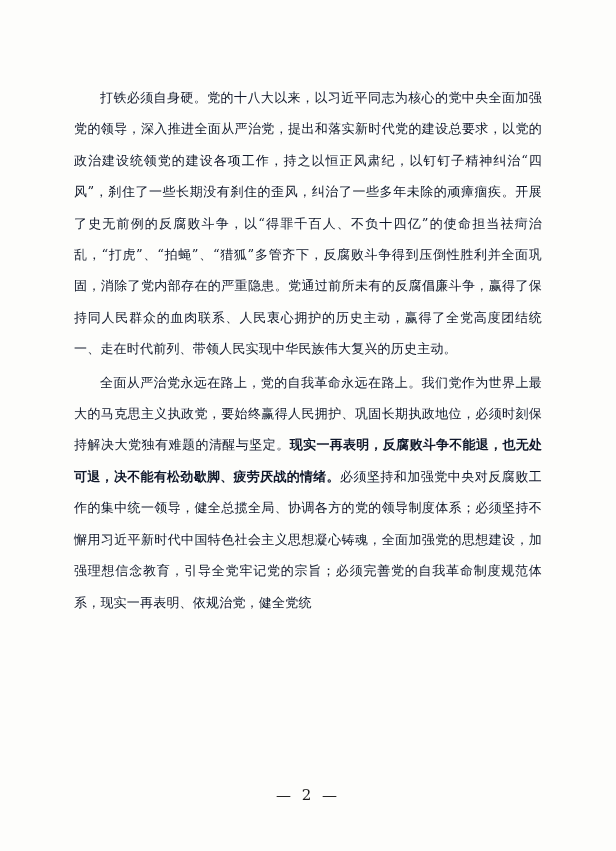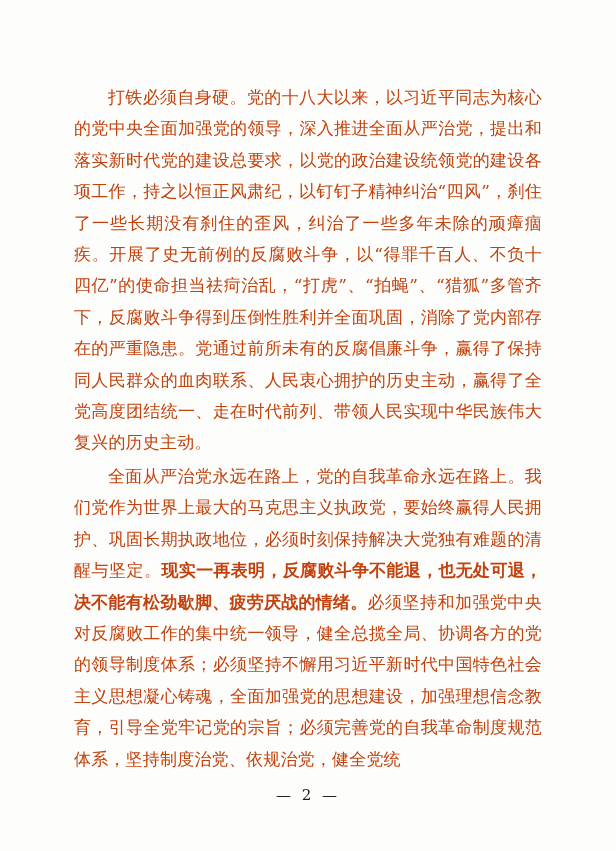--- a/index.html
+++ b/index.html
@@ -18,23 +18,23 @@
   }
   .content {
     position: absolute;
     left: 74px;
     top: 82px;
     width: 468px;
   }
   .para {
     margin: 0 0 2px 0;
     text-indent: 2em;
-    font-size: 17px;
+    font-size: 13px;
     line-height: 31.4px;
-    color: #c2410c;
+    color: #0f172a;
     text-align: justify;
     text-justify: inter-ideograph;
     letter-spacing: 0.2px;
     font-family: "DejaVu Serif", "Liberation Serif", serif;
   }
   .para .bold {
     font-weight: bold;
     font-family: "DejaVu Sans", "Liberation Sans", sans-serif;
     letter-spacing: 0px;
   }
@@ -49,16 +49,16 @@
     letter-spacing: 3px;
     font-family: "DejaVu Serif", "Liberation Serif", serif;
   }
 </style>
 </head>
 <body>
 
 <div class="page">
   <div class="content">
     <p class="para"><span>打铁必须自身硬。党的十八大以来，以习近平同志为核心的党中央全面加强党的领导，深入推进全面从严治党，提出和落实新时代党的建设总要求，以党的政治建设统领党的建设各项工作，持之以恒正风肃纪，以钉钉子精神纠治“四风”，刹住了一些长期没有刹住的歪风，纠治了一些多年未除的顽瘴痼疾。开展了史无前例的反腐败斗争，以“得罪千百人、不负十四亿”的使命担当祛疴治乱，“打虎”、“拍蝇”、“猎狐”多管齐下，反腐败斗争得到压倒性胜利并全面巩固，消除了党内部存在的严重隐患。党通过前所未有的反腐倡廉斗争，赢得了保持同人民群众的血肉联系、人民衷心拥护的历史主动，赢得了全党高度团结统一、走在时代前列、带领人民实现中华民族伟大复兴的历史主动。</span></p>
-    <p class="para"><span>全面从严治党永远在路上，党的自我革命永远在路上。我们党作为世界上最大的马克思主义执政党，要始终赢得人民拥护、巩固长期执政地位，必须时刻保持解决大党独有难题的清醒与坚定。</span><span class="bold">现实一再表明，反腐败斗争不能退，也无处可退，决不能有松劲歇脚、疲劳厌战的情绪。</span><span>必须坚持和加强党中央对反腐败工作的集中统一领导，健全总揽全局、协调各方的党的领导制度体系；必须坚持不懈用习近平新时代中国特色社会主义思想凝心铸魂，全面加强党的思想建设，加强理想信念教育，引导全党牢记党的宗旨；必须完善党的自我革命制度规范体系，坚持制度治党、依规治党，健全党统</span></p>
+    <p class="para"><span>全面从严治党永远在路上，党的自我革命永远在路上。我们党作为世界上最大的马克思主义执政党，要始终赢得人民拥护、巩固长期执政地位，必须时刻保持解决大党独有难题的清醒与坚定。</span><span class="bold">现实一再表明，反腐败斗争不能退，也无处可退，决不能有松劲歇脚、疲劳厌战的情绪。</span><span>必须坚持和加强党中央对反腐败工作的集中统一领导，健全总揽全局、协调各方的党的领导制度体系；必须坚持不懈用习近平新时代中国特色社会主义思想凝心铸魂，全面加强党的思想建设，加强理想信念教育，引导全党牢记党的宗旨；必须完善党的自我革命制度规范体系，现实一再表明、依规治党，健全党统</span></p>
   </div>
   <div class="page-number">— 2 —</div>
 </div>
 
 </body></html>

